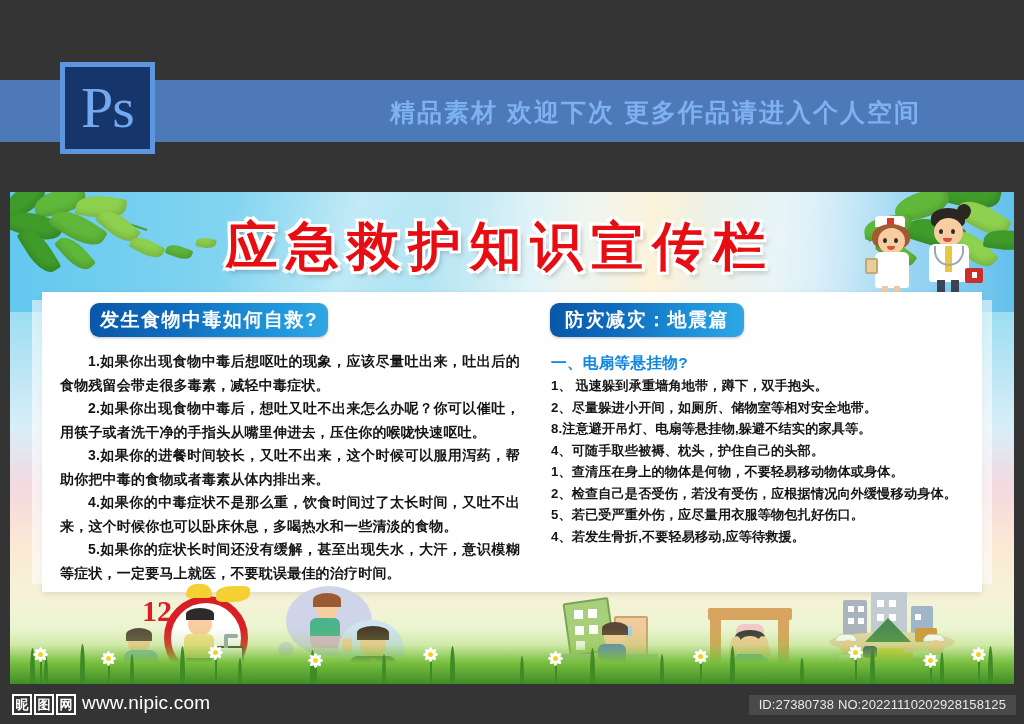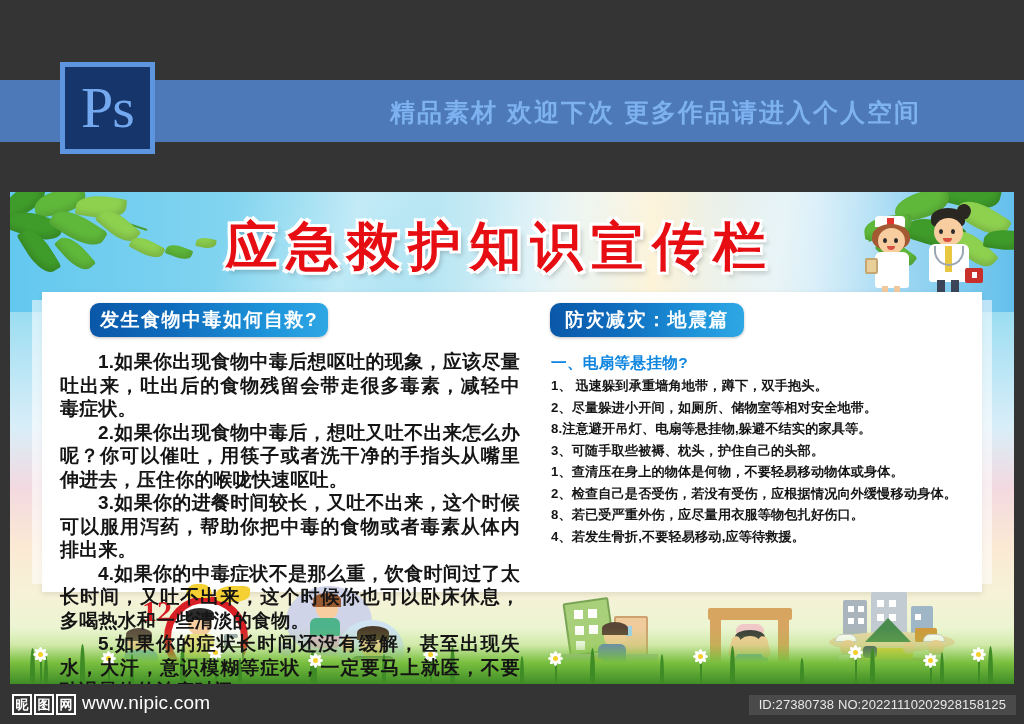--- a/index.html
+++ b/index.html
@@ -100,26 +100,26 @@
   
   .badge {
     position: absolute; height: 34px; border-radius: 9px;
     color: #ffffff; font-size: 19px; font-weight: 700;
     display: flex; align-items: center; justify-content: center;
     letter-spacing: 1.5px; white-space: nowrap;
     background: linear-gradient(to right, #0a57a8 0%, #0f6cbd 35%, #1e94da 75%, #2fa7e4 100%);
     box-shadow: 0 1px 3px rgba(0,0,0,.25);
   }
   #badge-left  { left: 90px;  top: 303px; width: 238px; padding: 0 14px; }
-  #badge-right { left: 550px; top: 303px; width: 194px; padding: 0 14px; border-radius: 10px; }
+  #badge-right { left: 550px; top: 303px; width: 194px; padding: 0 14px; }
 
   
   .col-left {
     position: absolute; left: 60px; top: 350px; width: 460px;
-    font-size: 19px; line-height: 23.5px; color: #151515;
+    font-size: 14px; line-height: 23.5px; color: #151515;
     font-weight: 700; text-align: justify; text-justify: inter-ideograph;
     letter-spacing: .2px;
   }
   .col-left p { text-indent: 2em; margin: 0; }
 
   
   .col-right {
     position: absolute; left: 551px; top: 348px; width: 430px;
     font-size: 13.2px; line-height: 21.5px; color: #151515; font-weight: 700;
   }
@@ -478,24 +478,24 @@
     <p>3.如果你的进餐时间较长，又吐不出来，这个时候可以服用泻药，帮助你把中毒的食物或者毒素从体内排出来。</p>
     <p>4.如果你的中毒症状不是那么重，饮食时间过了太长时间，又吐不出来，这个时候你也可以卧床休息，多喝热水和一些清淡的食物。</p>
     <p>5.如果你的症状长时间还没有缓解，甚至出现失水，大汗，意识模糊等症状，一定要马上就医，不要耽误最佳的治疗时间。</p>
   </div>
 
   <div class="col-right">
     <h3>一、电扇等悬挂物?</h3>
     <p>1、 迅速躲到承重墙角地带，蹲下，双手抱头。</p>
     <p>2、尽量躲进小开间，如厕所、储物室等相对安全地带。</p>
     <p>8.注意避开吊灯、电扇等悬挂物,躲避不结实的家具等。</p>
-    <p>3、可随手取些被褥、枕头，护住自己的头部。</p>
+    <p>4、可随手取些被褥、枕头，护住自己的头部。</p>
     <p>1、查清压在身上的物体是何物，不要轻易移动物体或身体。</p>
     <p>2、检查自己是否受伤，若没有受伤，应根据情况向外缓慢移动身体。</p>
-    <p>8、若已受严重外伤，应尽量用衣服等物包扎好伤口。</p>
+    <p>5、若已受严重外伤，应尽量用衣服等物包扎好伤口。</p>
     <p>4、若发生骨折,不要轻易移动,应等待救援。</p>
   </div>
 
   <div class="footer"></div>
   <div class="nipic-logo">
     <div class="box">昵</div>
     <div class="box">图</div>
     <div class="box">网</div>
   </div>
   <div class="nipic-url">www.nipic.com</div>

